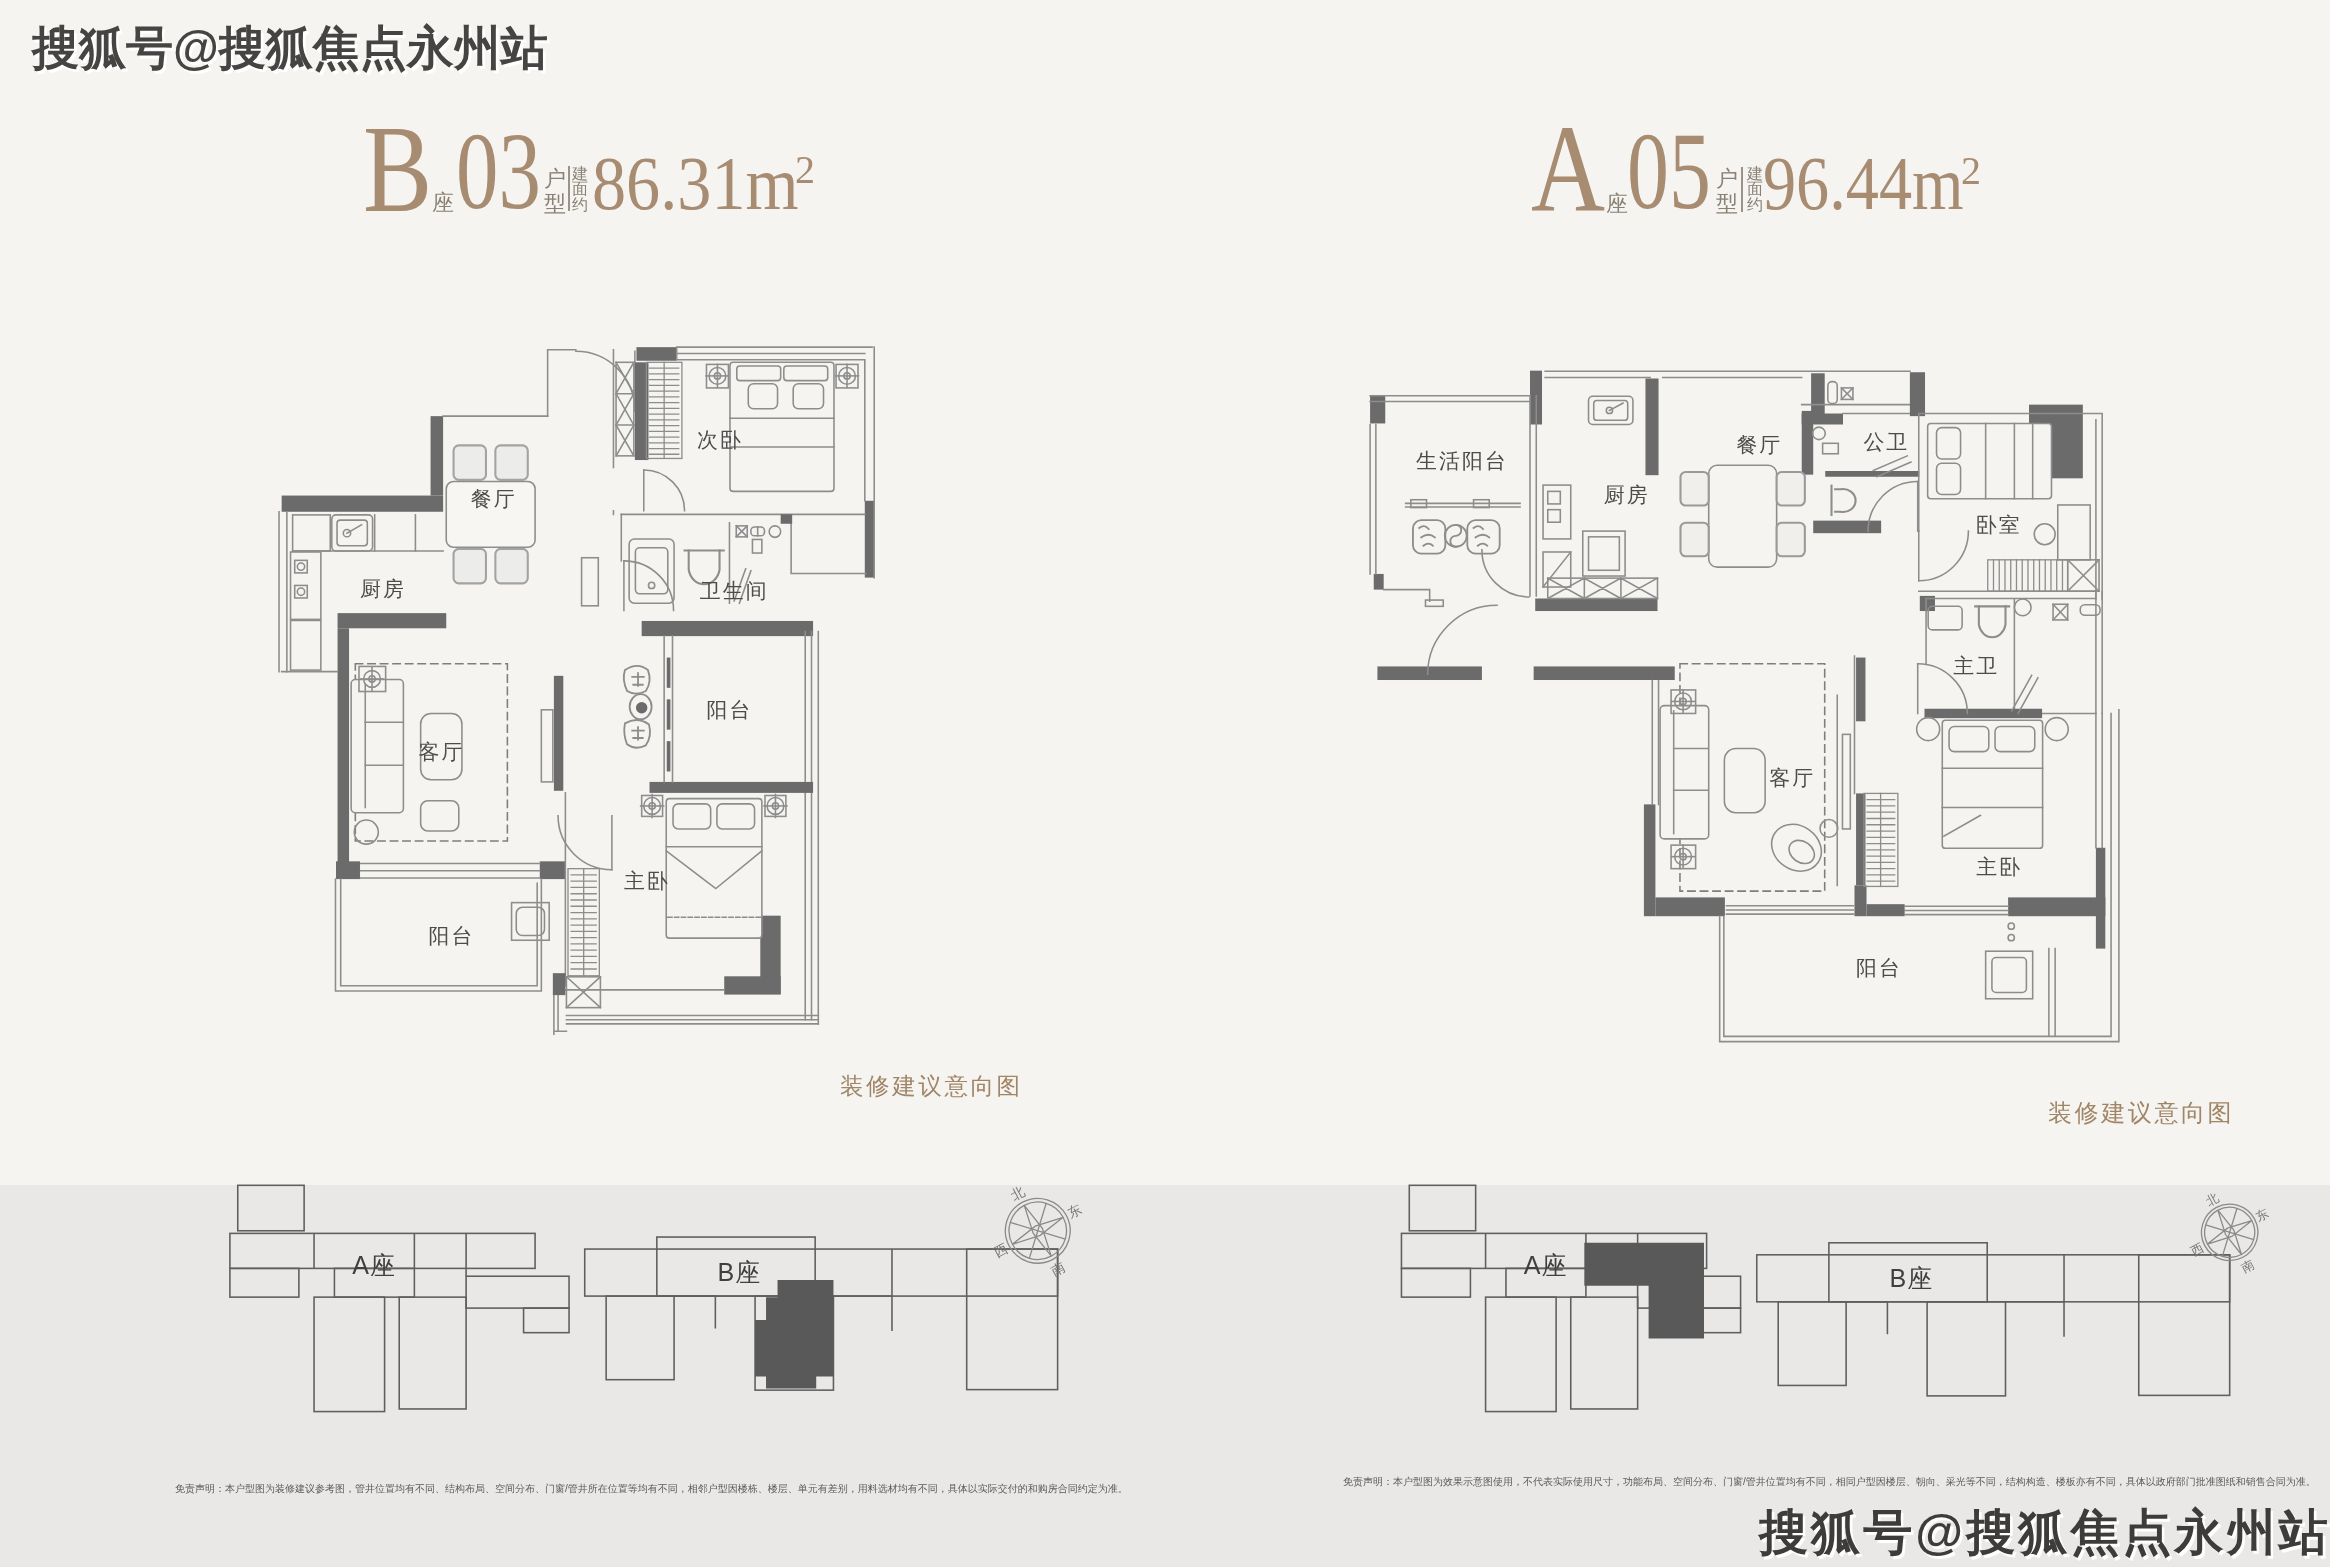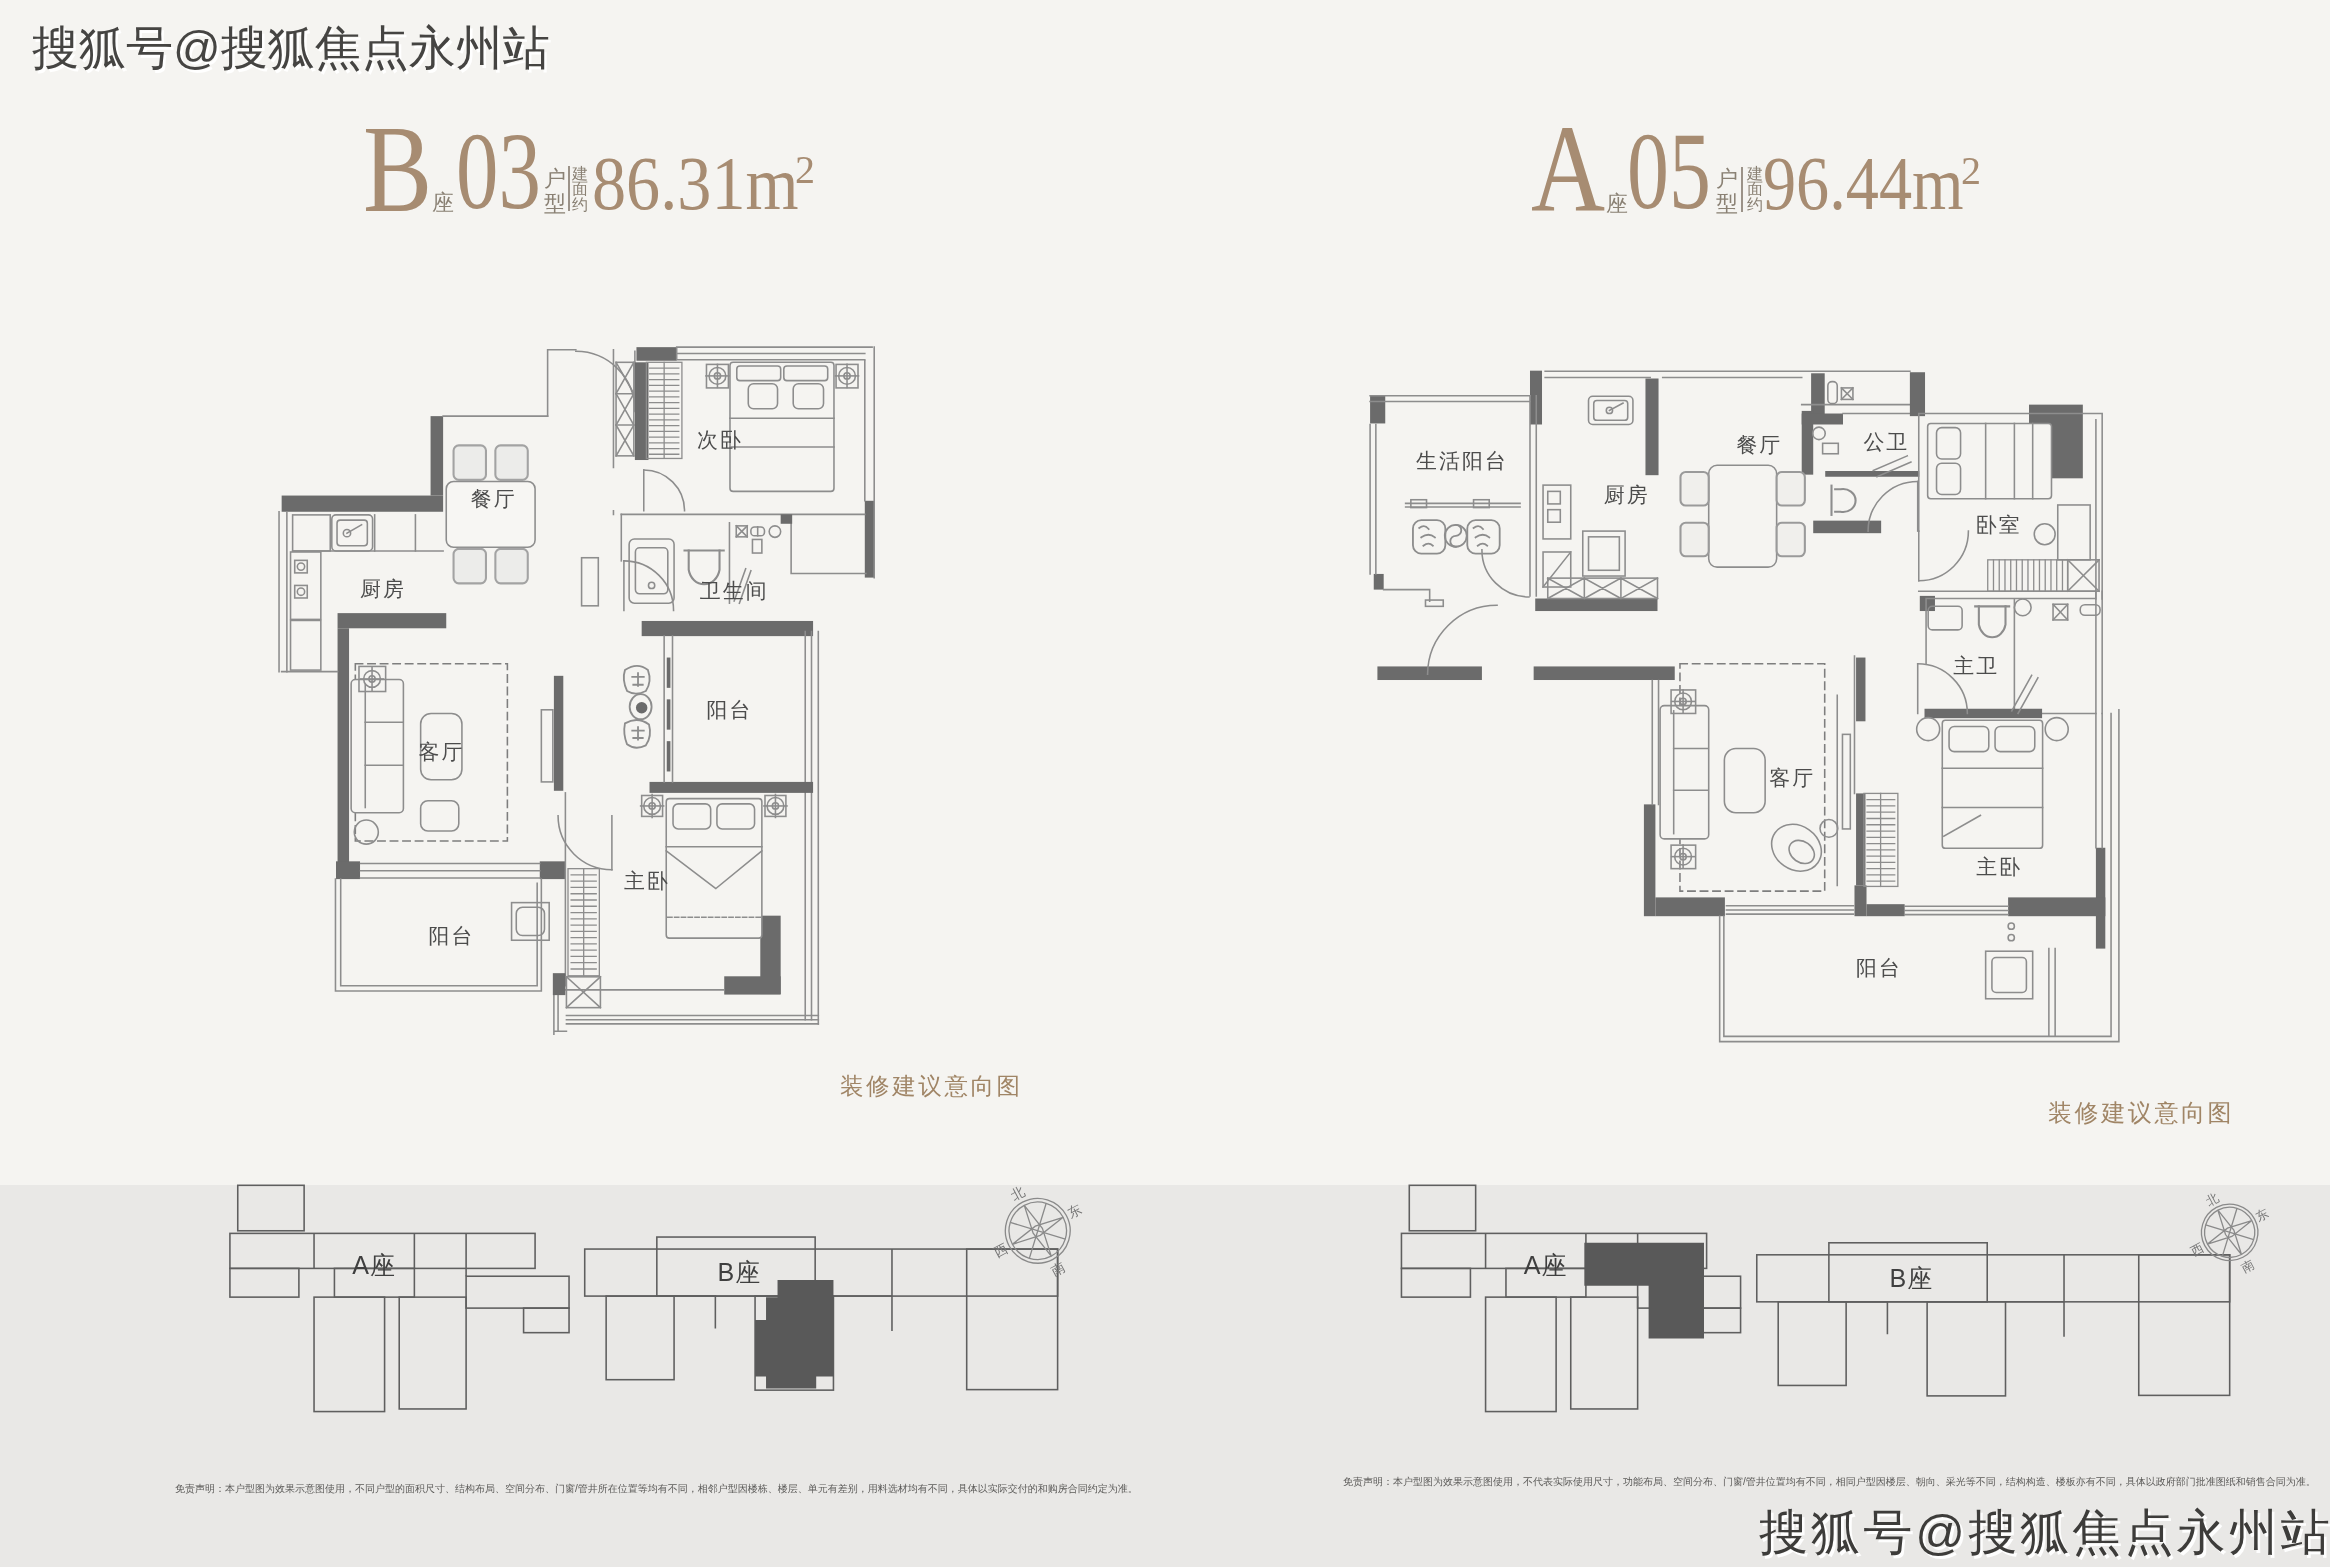--- a/index.html
+++ b/index.html
@@ -1,17 +1,17 @@
 <!DOCTYPE html>
 <html style="font-size:8.4px"><head>
 <meta charset="utf-8">
 <style>
 html,body{margin:0;padding:0;}
 #page{position:relative;width:2330px;height:1568px;background:#f5f4f1;font-family:"Liberation Sans",sans-serif;overflow:hidden;}
-.wm{position:absolute;font-weight:normal;color:#454442;white-space:nowrap;}
+.wm{position:absolute;font-weight:bold;color:#454442;white-space:nowrap;}
 .big{position:absolute;font-family:"Liberation Serif",serif;color:#a78c72;line-height:1;transform-origin:0 0;white-space:nowrap;}
 .tsm{position:absolute;color:#8a8174;}
 svg{position:absolute;left:0;top:0;}
 </style>
 </head>
 <body>
 <div id="page">
 
 <div style="position:absolute;left:0;top:1185px;width:2330px;height:383px;background:#e9e8e6;"></div>
 
@@ -48,21 +48,21 @@
 <div class="tsm" style="left:1747px;top:166px;font-size:16px;line-height:15.4px;">建<br>面<br>约</div>
 
 <div class="big" style="left:1763px;top:145px;font-size:77px;transform:scaleX(0.86);">96.44m</div>
 
 <div class="big" style="left:1961px;top:151px;font-size:40px;">2</div>
 
 <div style="position:absolute;left:840px;top:1070px;font-size:23.5px;letter-spacing:2.6px;color:#a08566;">装修建议意向图</div>
 
 <div style="position:absolute;left:2048px;top:1097px;font-size:24px;letter-spacing:2.6px;color:#a08566;">装修建议意向图</div>
 
-<div style="position:absolute;left:175px;top:1482px;font-size:10px;color:#5c5b59;white-space:nowrap;">免责声明：本户型图为效果示意图使用，不同户型的面积尺寸、结构布局、空间分布、门窗/管井所在位置等均有不同，相邻户型因楼栋、楼层、单元有差别，用料选材均有不同，具体以实际交付的和购房合同约定为准。</div>
+<div style="position:absolute;left:175px;top:1482px;font-size:10px;color:#5c5b59;white-space:nowrap;">免责声明：本户型图为装修建议参考图，管井位置均有不同、结构布局、空间分布、门窗/管井所在位置等均有不同，相邻户型因楼栋、楼层、单元有差别，用料选材均有不同，具体以实际交付的和购房合同约定为准。</div>
 
 <div style="position:absolute;left:1343px;top:1475px;font-size:10px;color:#5c5b59;white-space:nowrap;text-align:right;">免责声明：本户型图为效果示意图使用，不代表实际使用尺寸，功能布局、空间分布、门窗/管井位置均有不同，相同户型因楼层、朝向、采光等不同，结构构造、楼板亦有不同，具体以政府部门批准图纸和销售合同为准。</div>
 <svg width="2330" height="1568" viewBox="0 0 4459 3000">
 <defs>
 <g id="target">
           <circle r="16" fill="none" stroke="#8d8d8d" stroke-width="3"></circle>
           <circle r="6" fill="none" stroke="#8d8d8d" stroke-width="3"></circle>
           <line x1="-22" y1="0" x2="22" y2="0" stroke="#8d8d8d" stroke-width="3"></line>
           <line x1="0" y1="-22" x2="0" y2="22" stroke="#8d8d8d" stroke-width="3"></line>
         </g>

